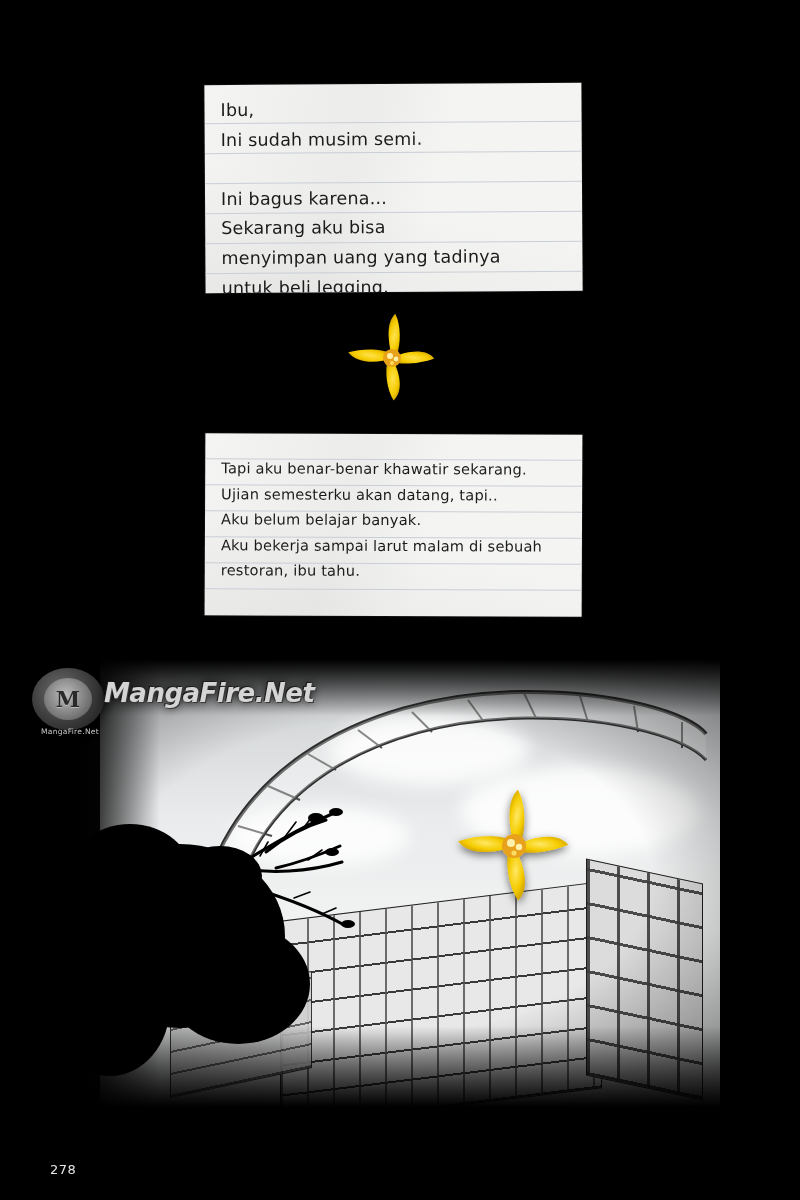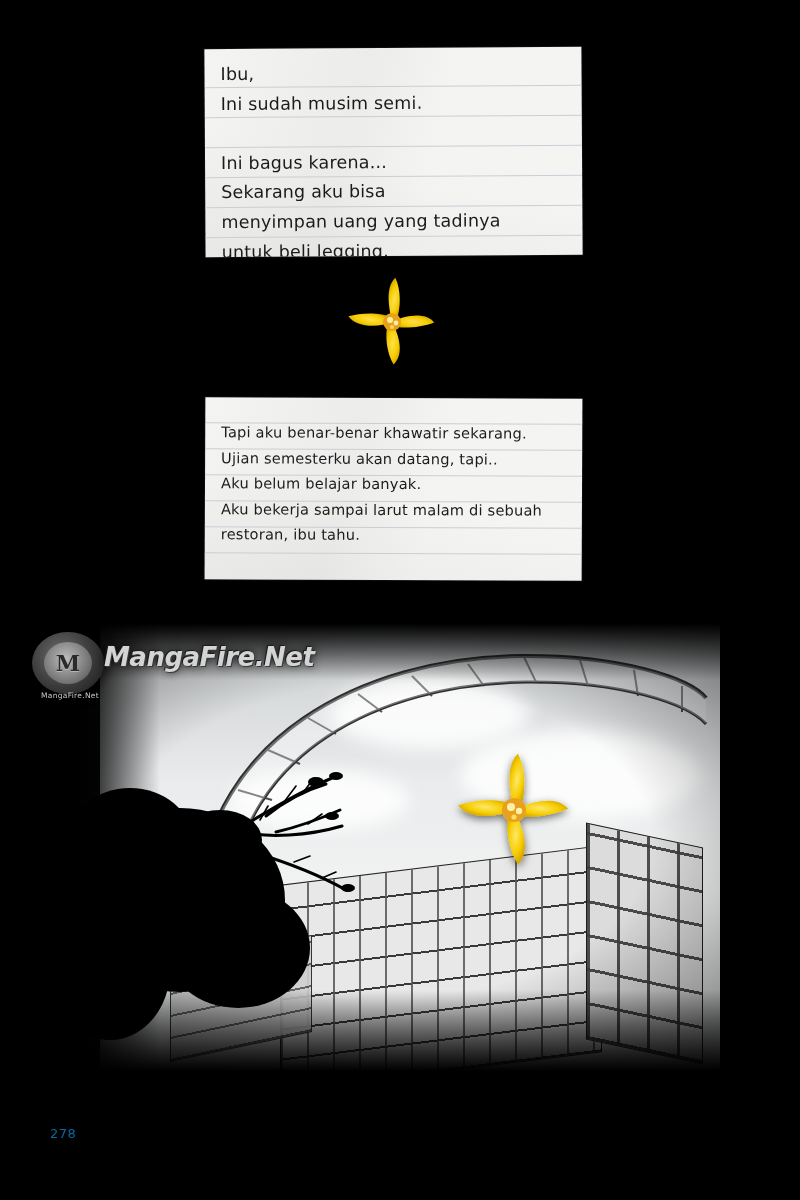--- a/index.html
+++ b/index.html
@@ -12,20 +12,21 @@
     height: 1200px;
     position: relative;
     overflow: hidden;
     font-family: "DejaVu Sans", sans-serif;
   }
 
   .page {
     position: absolute;
     inset: 0;
     background: #000000;
+    margin-top: 36px;
   }
 
   
   .note {
     position: absolute;
     background: #f4f4f2;
     background-image:
       linear-gradient(105deg, rgba(255,255,255,0.0) 0%, rgba(200,200,200,0.18) 38%, rgba(255,255,255,0.0) 60%),
       linear-gradient(12deg, rgba(180,180,180,0.15) 0%, rgba(255,255,255,0) 45%);
     box-shadow: 0 0 0 1px rgba(255,255,255,0.05);
@@ -269,21 +270,21 @@
       -1px -1px 0 #1a1a1a,
       0 0 8px rgba(0,0,0,0.9);
     white-space: nowrap;
   }
 
   
   #page-number {
     position: absolute;
     left: 50px;
     top: 1126px;
-    color: #0369a1;
+    color: #e5e5e5;
     font-size: 13px;
     font-family: "DejaVu Sans", sans-serif;
     letter-spacing: 0.5px;
   }
 </style>
 </head>
 <body>
 
 <div class="page">
 

